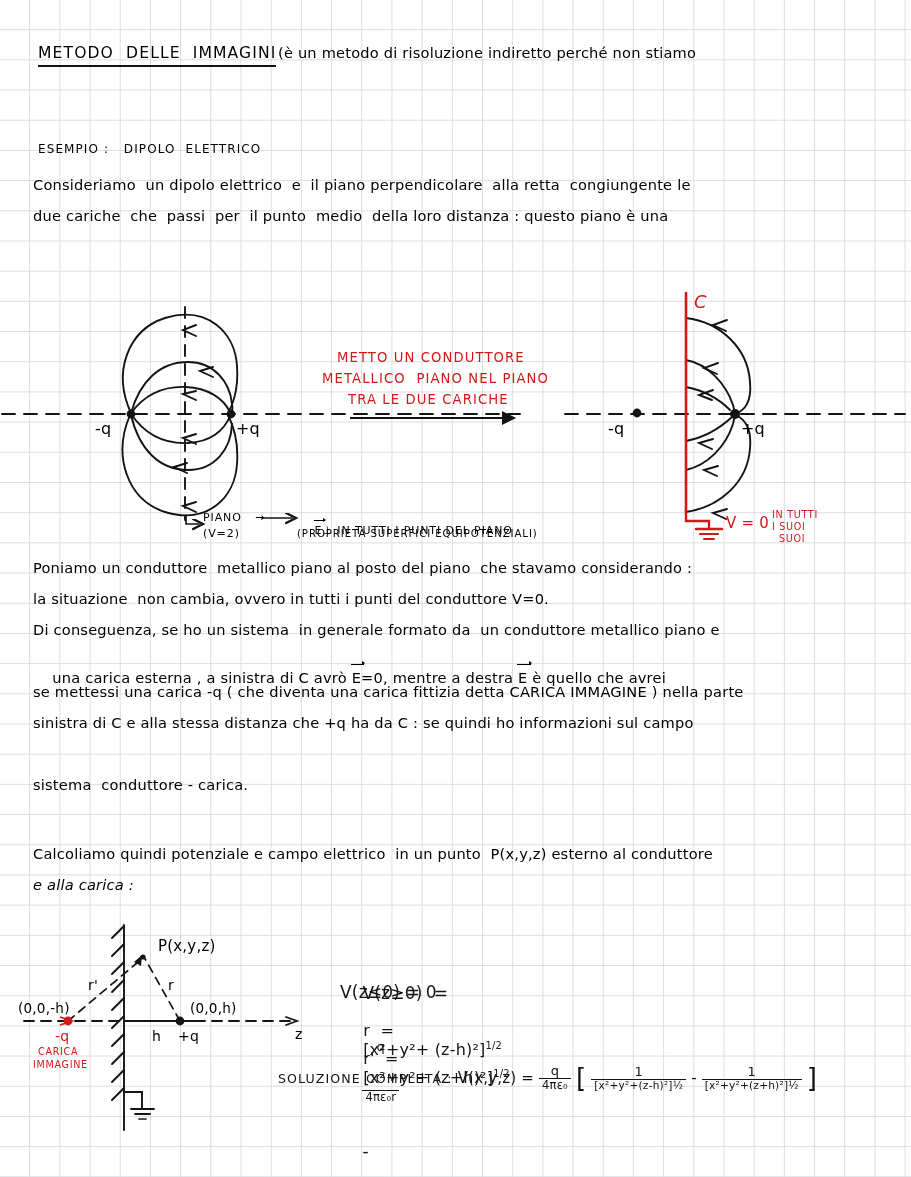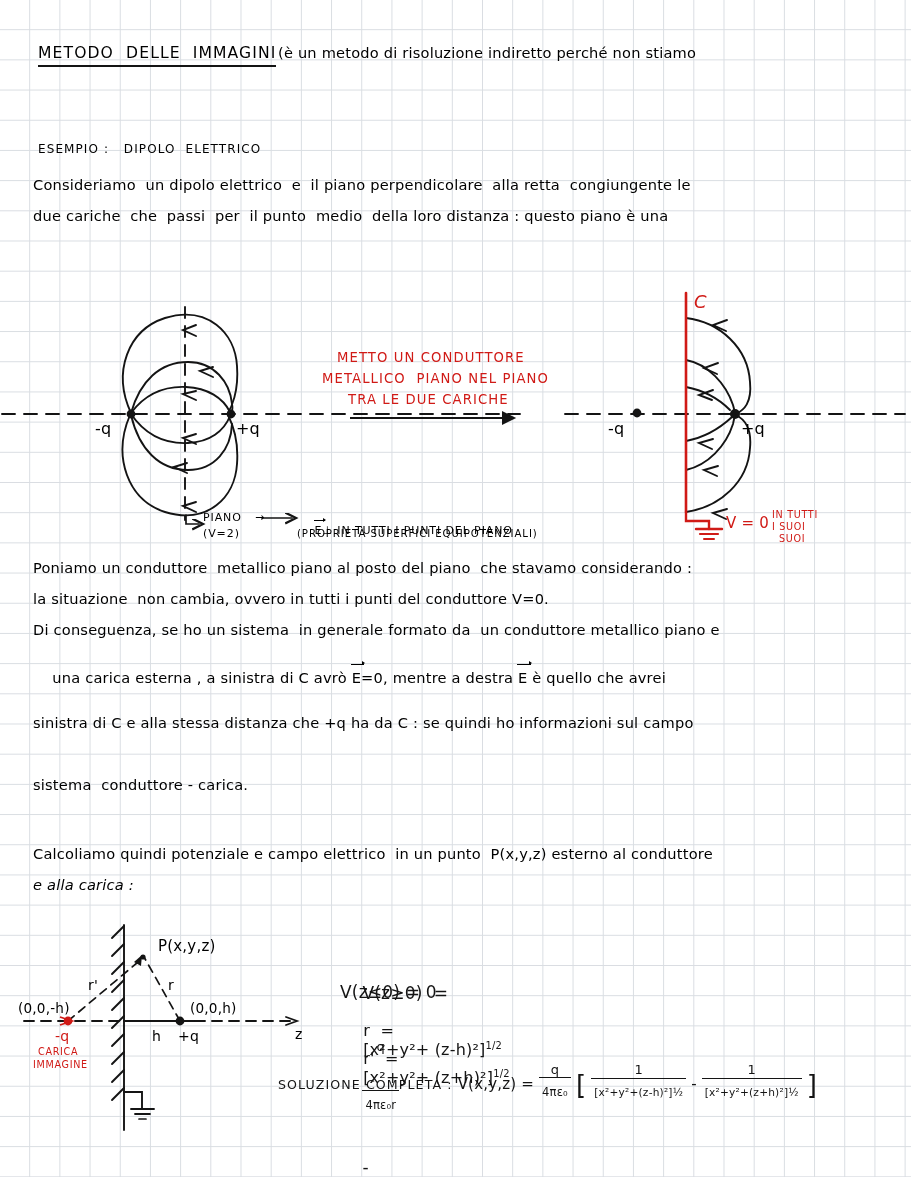--- a/index.html
+++ b/index.html
@@ -27,21 +27,21 @@
     letter-spacing:.2px;
   }
   .txt{position:absolute;font-size:14.6px;}
   .caps{font-size:12px;letter-spacing:1.1px;}
   .red{color:#d01a16;}
   .smallcaps{font-size:11px;letter-spacing:.9px;}
   .tiny{font-size:9.6px;letter-spacing:.7px;}
   .eq{position:absolute;font-size:15px;color:#141414;}
   .frac{display:inline-block;vertical-align:middle;text-align:center;line-height:1.08;}
   .frac .n{display:block;font-size:13px;padding:0 3px;}
-  .frac .d{display:block;font-size:11.5px;border-top:1.6px solid #141414;padding:8px 3px;text-align:right;}
+  .frac .d{display:block;font-size:11.5px;border-top:1.6px solid #141414;padding:0 3px;text-align:right;}
   .sup{font-size:.62em;vertical-align:super;}
   .vec{position:relative;display:inline-block;}
   .vec::after{
     content:"";position:absolute;left:-1px;right:-3px;top:-0.34em;height:0;
     border-top:1.4px solid currentColor;
   }
   .vec::before{
     content:"";position:absolute;right:-4px;top:-0.52em;
     border-left:3.2px solid currentColor;
     border-top:2.2px solid transparent;border-bottom:2.2px solid transparent;
@@ -205,20 +205,21 @@
 
   <div class="hand txt" style="left:33px;top:559px;">Poniamo un conduttore  metallico piano al posto del piano  che stavamo considerando :</div>
   <div class="hand txt" style="left:33px;top:590px;">la situazione  non cambia, ovvero in tutti i punti del conduttore V=0.</div>
 
   <div class="hand txt" style="left:33px;top:621px;">Di conseguenza, se ho un sistema  in generale formato da  un conduttore metallico piano e</div>
 
   <div class="hand txt" style="left:33px;top:652px;">
     <span>una carica esterna , a sinistra di C avrò </span><span class="vec">E</span><span>=0, mentre a destra </span><span class="vec">E</span><span> è quello che avrei</span>
   </div>
 
+  <div class="hand txt" style="left:33px;top:683px;">se mettessi una carica -q ( che diventa una carica fittizia detta CARICA IMMAGINE ) nella parte</div>
   <div class="hand txt" style="left:33px;top:714px;">sinistra di C e alla stessa distanza che +q ha da C : se quindi ho informazioni sul campo</div>
   <div class="hand txt" style="left:33px;top:776px;">sistema  conduttore - carica.</div>
 
   <div class="hand txt" style="left:33px;top:845px;">Calcoliamo quindi potenziale e campo elettrico  in un punto  P(x,y,z) esterno al conduttore</div>
   <div class="hand txt" style="left:33px;top:876px;font-style:italic;">e alla carica :</div>
 
   <div class="hand txt" style="left:158px;top:937px;font-size:15px;">P(x,y,z)</div>
   <div class="hand txt" style="left:88px;top:977px;font-size:14px;">r'</div>
   <div class="hand txt" style="left:168px;top:977px;font-size:14px;">r</div>
   <div class="hand txt" style="left:18px;top:1000px;font-size:13.6px;">(0,0,-h)</div>

